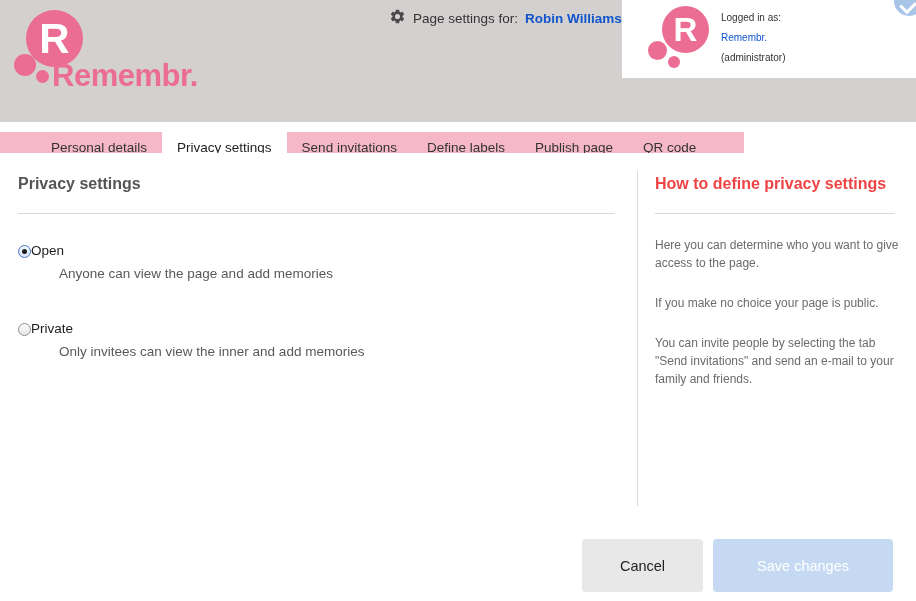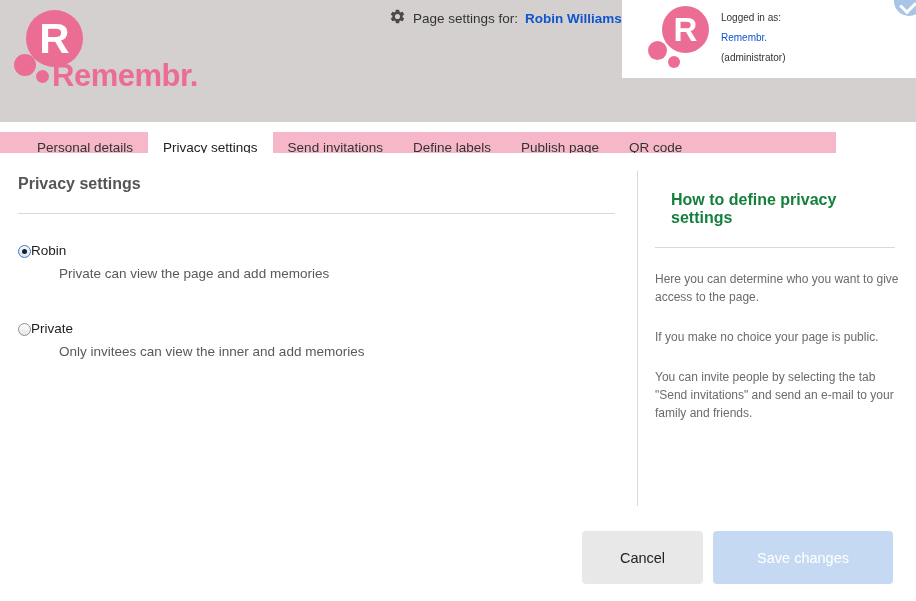--- a/index.html
+++ b/index.html
@@ -150,26 +150,26 @@
     width: 11px; height: 8px;
     border-left: 3px solid #ffffff;
     border-bottom: 3px solid #ffffff;
     transform: rotate(-45deg);
   }
 
   
   .tabbar {
     position: absolute;
     left: 0; top: 132px;
-    width: 836px;
+    width: 744px;
     height: 31px;
     background: #f6b8c9;
     display: flex;
     align-items: stretch;
-    padding-left: 22px;
+    padding-left: 36px;
     box-sizing: border-box;
   }
   .tab {
     display: flex;
     align-items: center;
     padding: 0 15px;
     font-size: 13.5px;
     color: #333333;
     white-space: nowrap;
     cursor: pointer;
@@ -257,40 +257,40 @@
     background: #d9d9d9;
   }
   .right-col {
     position: absolute;
     left: 655px; top: 22px;
     width: 244px;
   }
   .help-title {
     font-size: 16px;
     font-weight: bold;
-    color: #15803d;
-    margin: 16px;
+    color: #ef4444;
+    margin: 0;
   }
   .help-rule {
     margin-top: 20px;
     height: 1px;
     background: #d9d9d9;
     width: 240px;
   }
   .help-p {
     font-size: 12px;
     color: #6b6b6b;
     line-height: 18px;
     margin: 22px 0 0 0;
   }
 
   
   .footer {
     position: absolute;
-    left: 0; top: 369px;
+    left: 0; top: 377px;
     width: 916px;
     height: 71px;
     display: flex;
     justify-content: flex-end;
     align-items: center;
     padding-right: 23px;
     box-sizing: border-box;
     gap: 10px;
   }
   .btn {
@@ -363,23 +363,23 @@
 
   <div class="left-col">
     <h2 class="section-title">Privacy settings</h2>
     <div class="section-rule"></div>
 
     <div class="radio-group">
 
       <div class="radio-block">
         <div class="radio-row">
           <span class="radio-mark checked"></span>
-          <span class="radio-label">Robin</span>
+          <span class="radio-label">Open</span>
         </div>
-        <div class="radio-desc">Private can view the page and add memories</div>
+        <div class="radio-desc">Anyone can view the page and add memories</div>
       </div>
 
       <div class="radio-block">
         <div class="radio-row">
           <span class="radio-mark"></span>
           <span class="radio-label">Private</span>
         </div>
         <div class="radio-desc">Only invitees can view the inner and add memories</div>
       </div>
 

